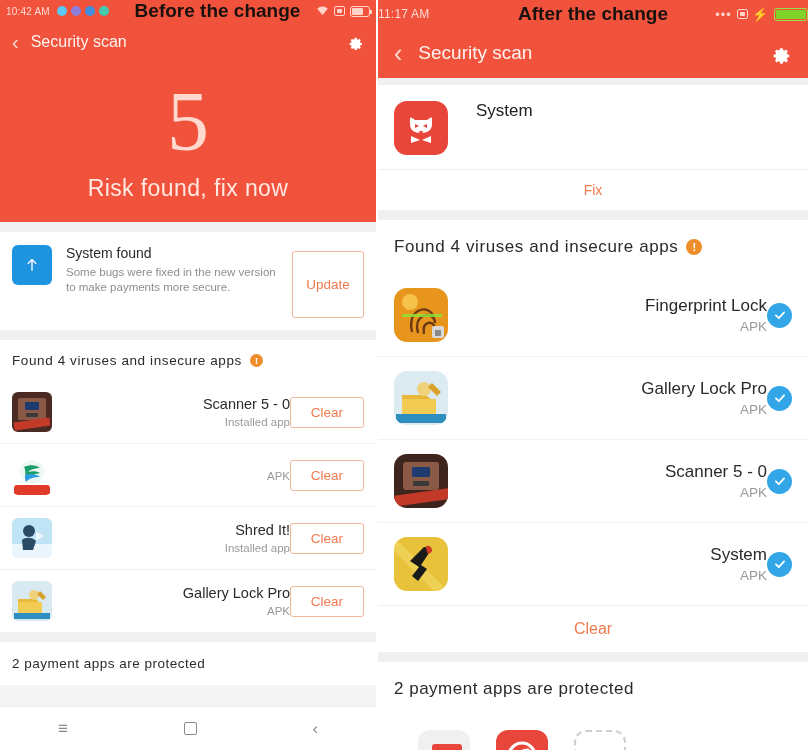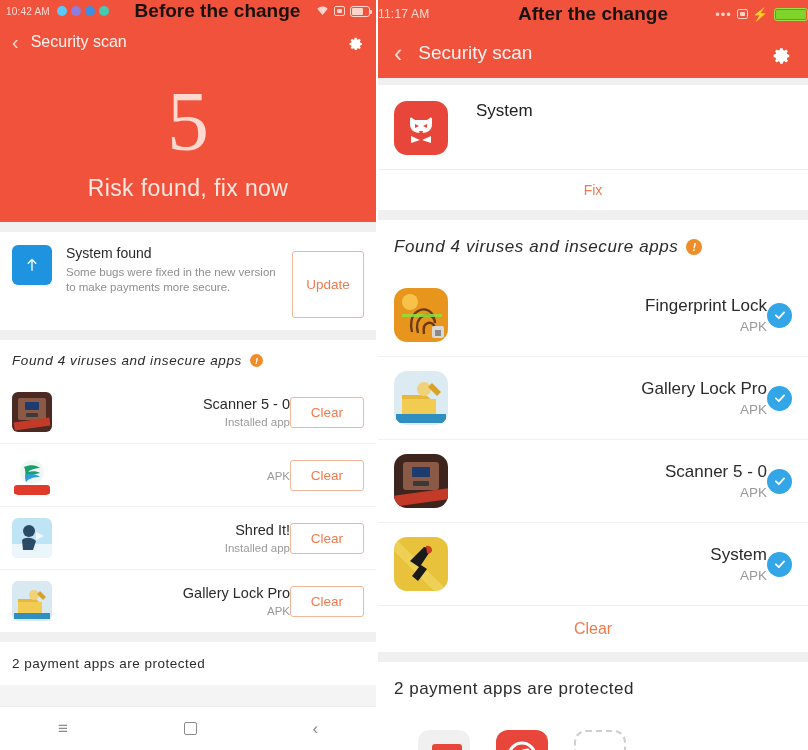--- a/index.html
+++ b/index.html
@@ -109,21 +109,21 @@
   .fix-bar {
     border-top:1px solid #efefef; text-align:center;
     color:#ef7a4e; font-size:14px; padding:12px 0;
   }
   .clear-bar {
     border-top:1px solid #efefef; text-align:center;
     color:#ef7a4e; font-size:16px; padding:14px 0;
   }
 
   
-  .sec-head { background:#fff; display:flex; align-items:center;font-style:italic; }
+  .sec-head { background:#fff; display:flex; align-items:center; }
   .left .sec-head { padding:13px 12px; font-size:13.5px; }
   .right .sec-head { padding:17px 16px; font-size:17px; }
   .sec-head .txt { color:#2b2b2b; letter-spacing:.6px; }
   .warnbadge {
     display:inline-flex; align-items:center; justify-content:center;
     background:#ef8d2a; color:#fff; border-radius:50%; font-weight:bold;
     margin-left:8px;
   }
   .left .warnbadge { width:13px; height:13px; font-size:9px; }
   .right .warnbadge { width:16px; height:16px; font-size:11px; }

